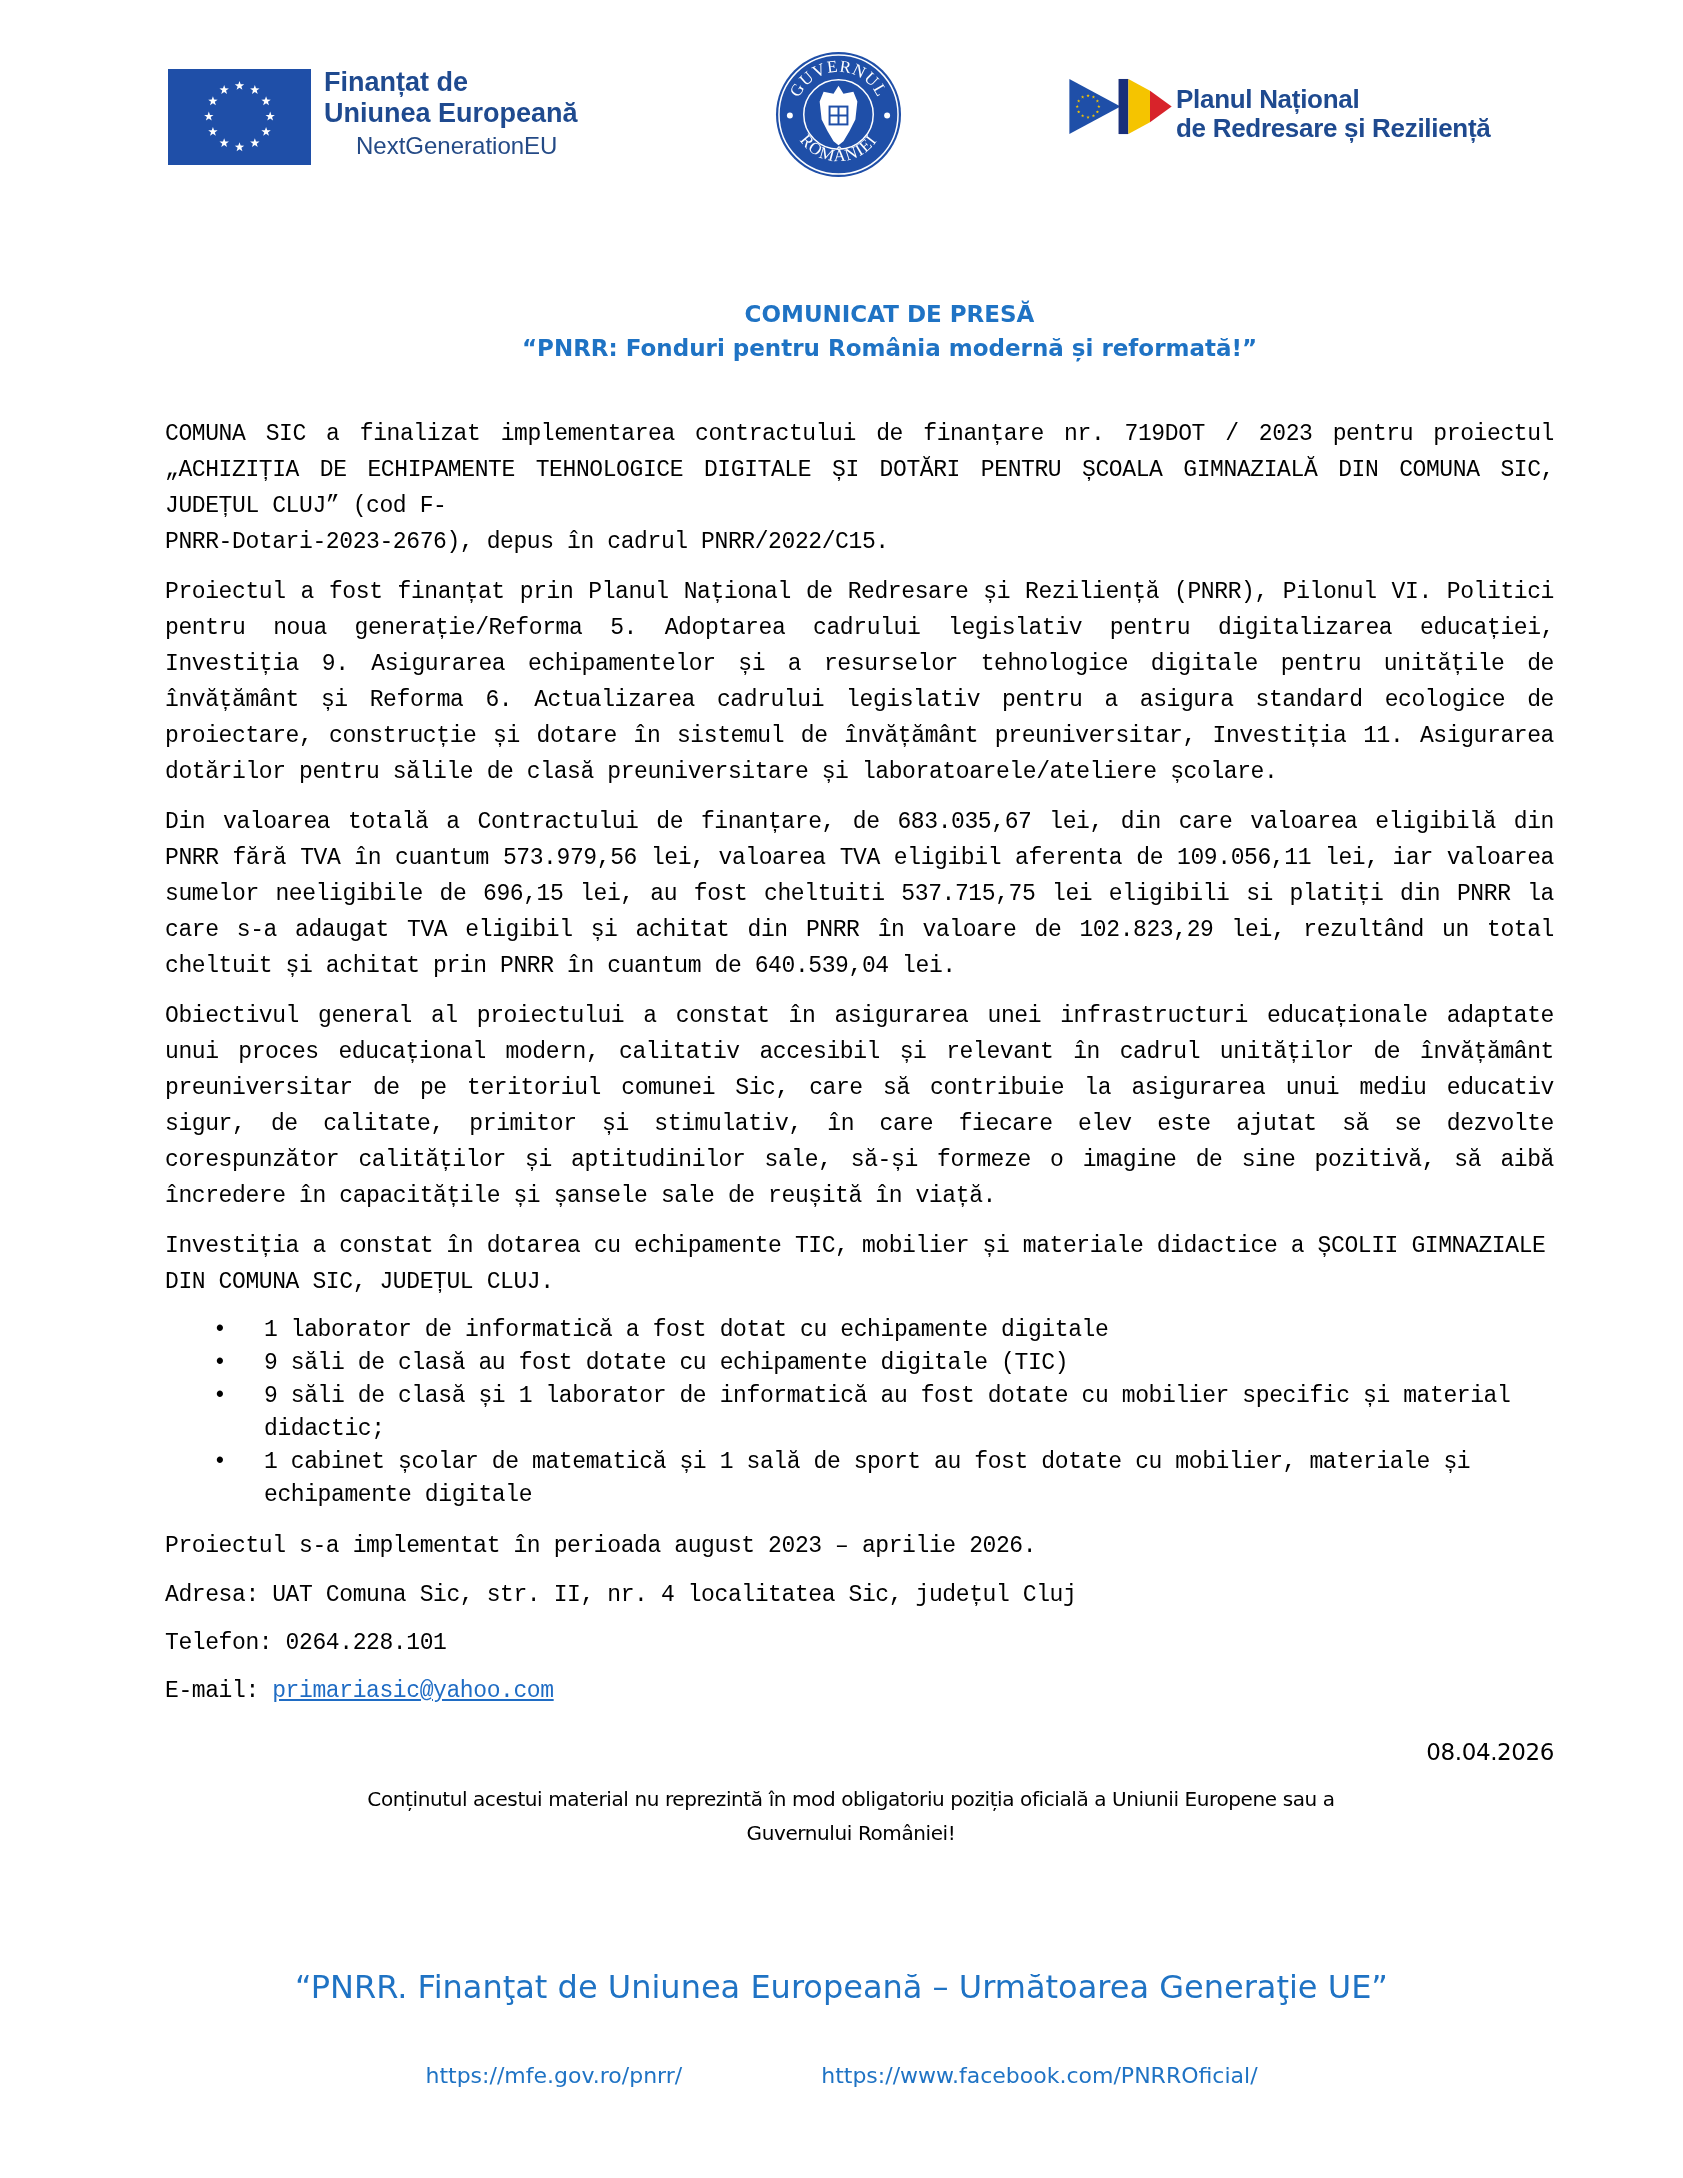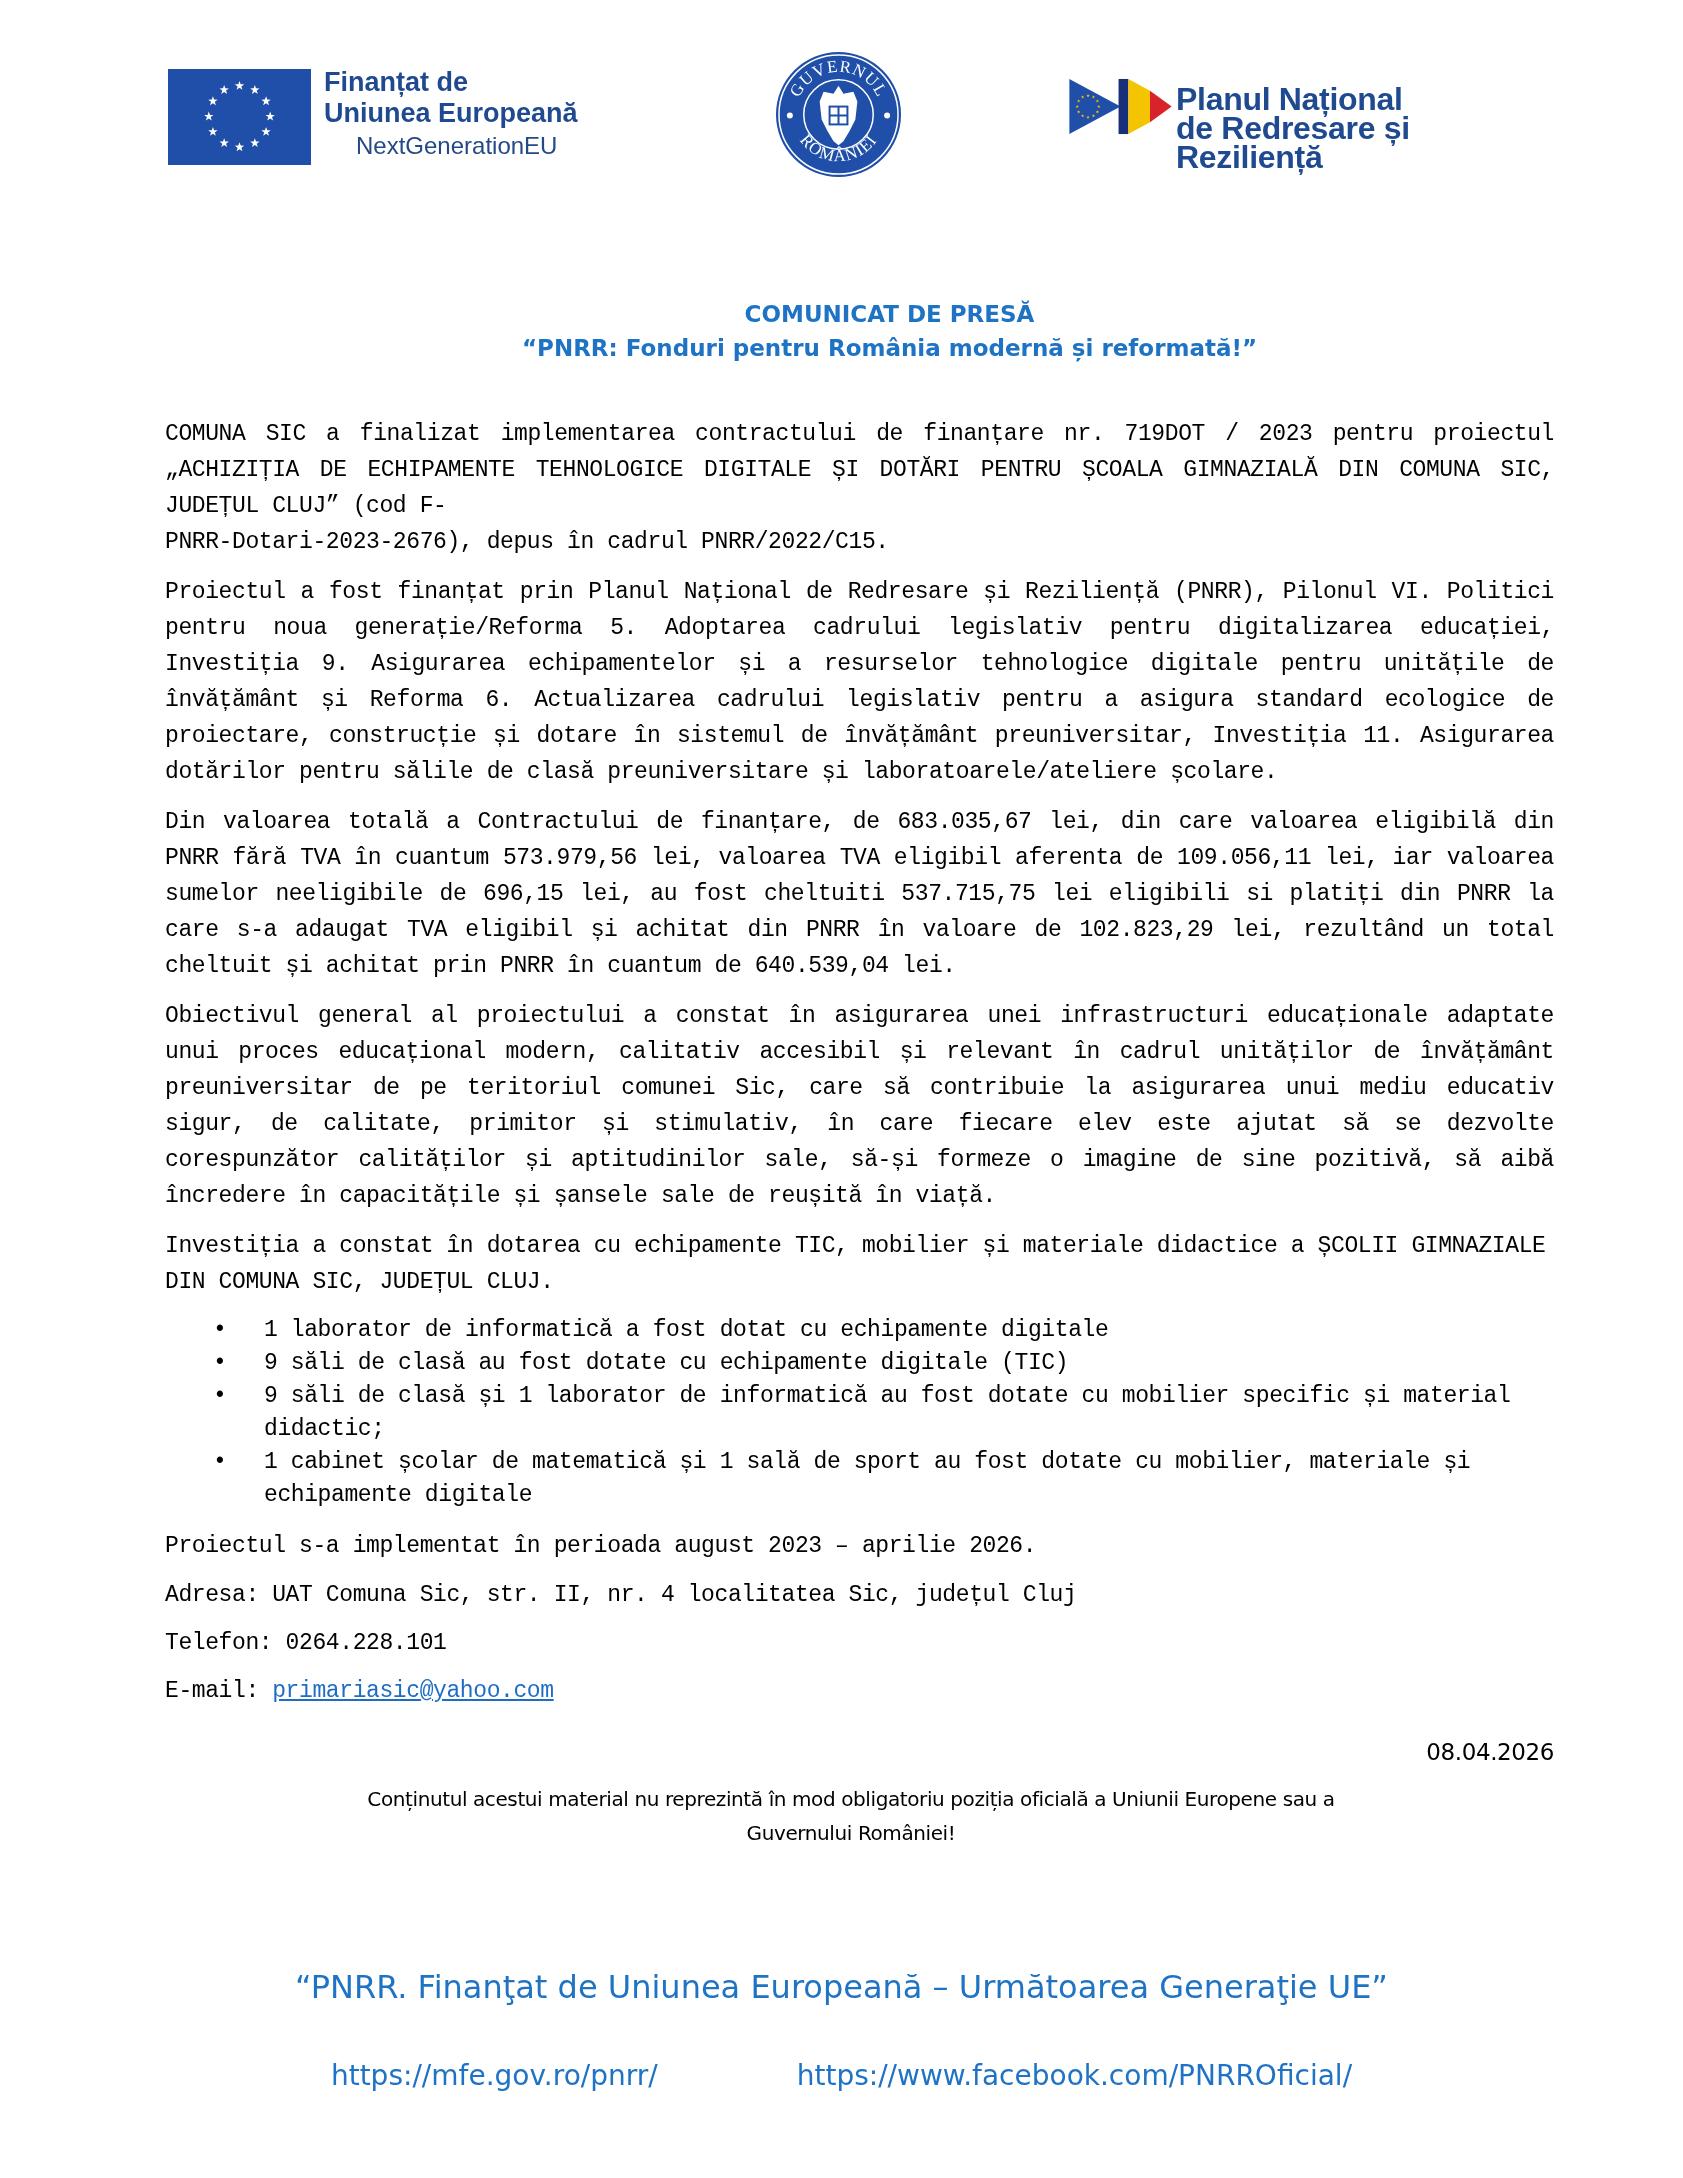--- a/index.html
+++ b/index.html
@@ -11,42 +11,42 @@
   #eu-logo { left:168px; top:69px; width:436px; height:99px; }
   #eu-flag { position:absolute; left:0; top:0; width:143px; height:96px; background:#1f4fa8; }
   #eu-text { position:absolute; left:156px; top:-2px; color:#1f4a8f; font-family:"Liberation Sans", sans-serif; }
   #eu-text .l1, #eu-text .l2 { font-weight:bold; font-size:27px; line-height:31px; }
   #eu-text .l3 { font-size:24px; line-height:34px; color:#244a86;margin-left:32px; }
 
   #gov-logo { left:774px; top:50px; width:129px; height:129px; }
 
   #pnrr-logo { left:1069px; top:77px; width:455px; height:79px; }
   #pnrr-text { position:absolute; left:107px; top:8px; color:#1f4a8f; font-family:"Liberation Sans", sans-serif;
-               font-size:32px; line-height:29px; font-weight:bold; letter-spacing:-0.3px; }
+               font-size:26px; line-height:29px; font-weight:bold; letter-spacing:-0.3px; }
 
   
   #title-block { left:0; top:297px; width:1683px; text-align:center; color:#1f73c4; font-weight:bold;padding-left:48px; }
   #title-block .t1 { font-size:23px; line-height:34px; }
   #title-block .t2 { font-size:23px; line-height:34px; }
 
   
   #body-text { left:165px; top:416px; width:1389px; font-size:23px; line-height:36px; letter-spacing:-0.4px;font-family:Liberation Mono, monospace; }
   #body-text p { margin:0 0 14px 0; text-align:justify; }
   #body-text p.left { text-align:left; }
   #body-text ul { margin:0 0 16px 0; padding:0; list-style:none; }
   #body-text ul li { position:relative; padding-left:99px; line-height:33px; text-align:left; }
   #body-text ul li .bullet { position:absolute; left:48px; top:0; }
   .contact-line { margin:0; line-height:34px; }
   a.email { color:#1f6cc4; text-decoration:underline; }
 
   #date { right:129px; top:1735px; font-size:23px; line-height:34px; letter-spacing:-0.4px; }
   #disclaimer { left:158px; top:1782px; width:1386px; text-align:center; font-size:20px; line-height:34px; letter-spacing:-0.4px; }
 
   #slogan { left:0; top:1965px; width:1683px; text-align:center; color:#1f73c4; font-size:32px; line-height:44px; }
-  #links { left:0; top:2061px; width:1683px; text-align:center; color:#1f73c4; font-size:28px; line-height:30px; }
+  #links { left:0; top:2061px; width:1683px; text-align:center; color:#1f73c4; font-size:22px; line-height:30px; }
   #links a { color:#1f73c4; text-decoration:none; }
   #links .gap { display:inline-block; width:139px; }
 </style>
 </head>
 <body>
 
 <div id="eu-logo" class="abs">
   <div id="eu-flag">
     <svg width="143" height="96" viewBox="0 0 144 97">
       <g fill="#ffffff" id="eu-stars">

